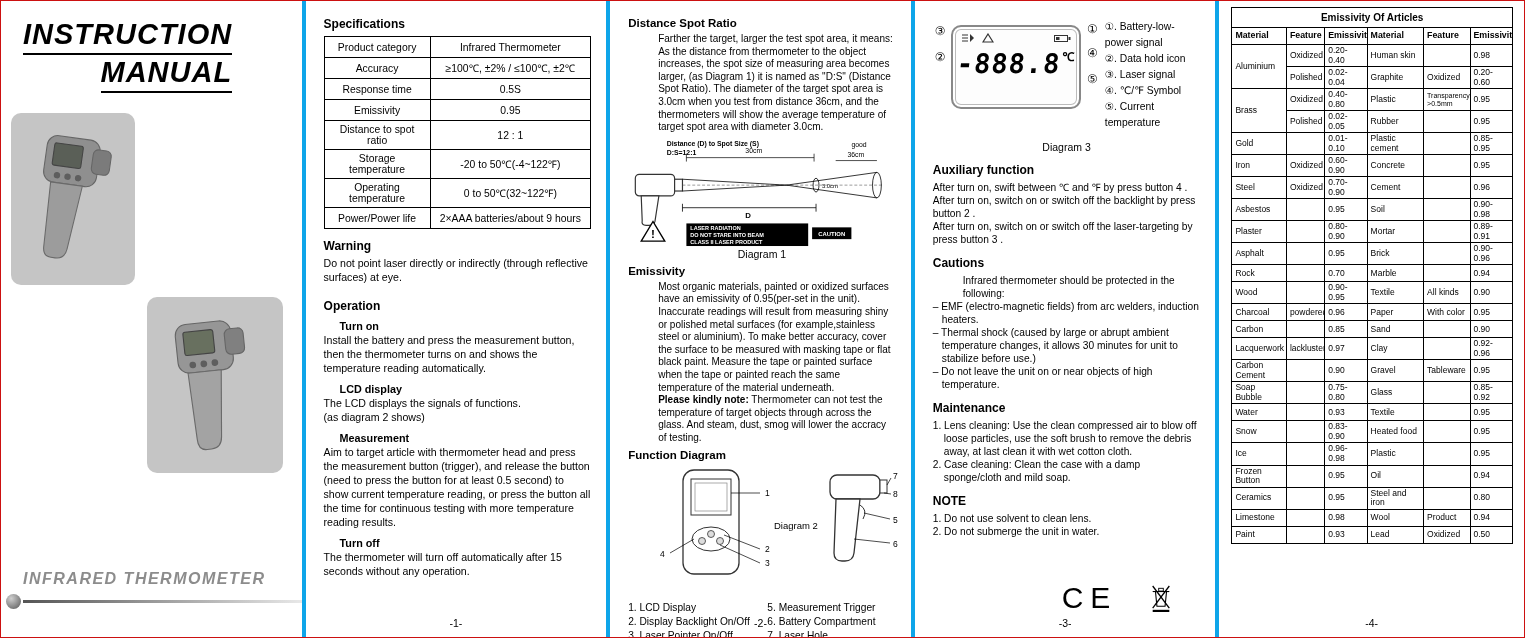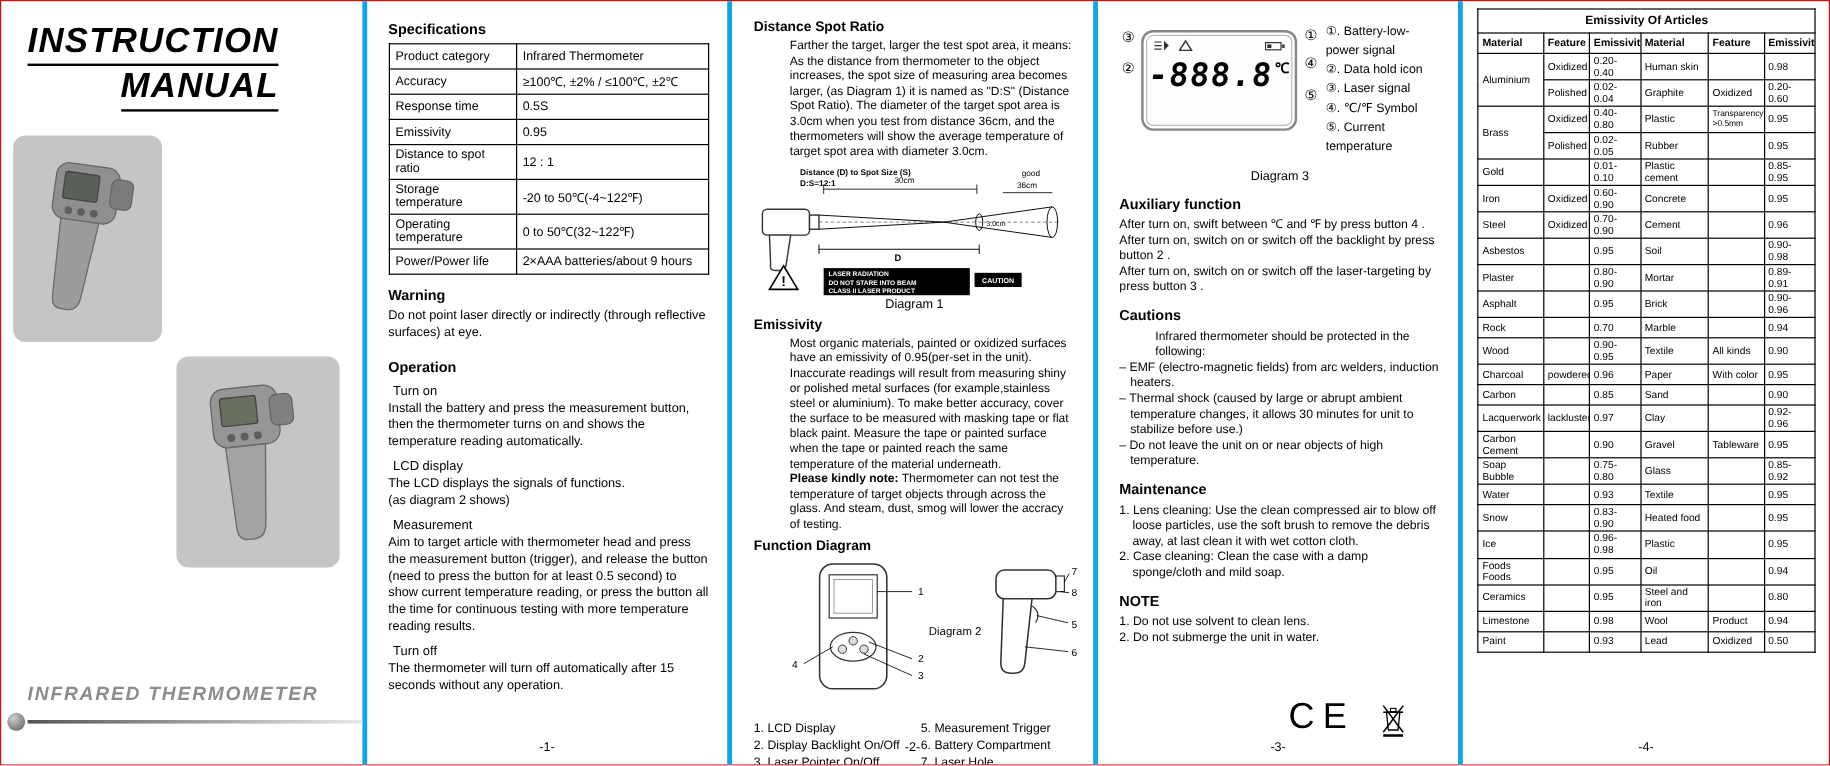--- a/index.html
+++ b/index.html
@@ -3,40 +3,40 @@
 <meta charset="utf-8">
 <style>
   * { margin:0; padding:0; box-sizing:border-box; }
   body { background:#e9e9e9; font-family:"Liberation Sans", sans-serif; color:#000; }
   .sheet { position:relative; width:1525px; height:638px; background:#fff; border:1px solid #cc1111; display:flex; margin:0 auto; }
   .panel { position:relative; width:305px; height:100%; border-right:4px solid #0ea5e9; overflow:hidden; padding:14px 15px 6px 18px; }
   .panel:last-child { border-right:none; }
 
   h2.sec { font-size:12px; font-weight:bold; margin:10px 0 4px; }
   h2.sec.first { margin-top:2px; }
-  h3.sub { font-size:10.8px; font-weight:normal; margin:7px 4px 2px; }
+  h3.sub { font-size:10.8px; font-weight:bold; margin:7px 16px 2px; }
   p.body { font-size:10.6px; line-height:1.32; }
   p.small, .small { font-size:10px; line-height:1.26;margin-left:30px; }
   .pagenum { position:absolute; bottom:8px; left:0; width:100%; text-align:center; font-size:10.5px; }
 
   
   .cover { padding:0; }
   .manual-title { position:absolute; top:16px; left:22px; font-size:29px; font-weight:bold; font-style:italic; letter-spacing:1px; line-height:1.2;text-align:right; }
   .manual-title .title-line { display:inline-block; border-bottom:2px solid #000; padding-bottom:1px; }
   .tile { position:absolute; background:#c5c5c5; border-radius:10px; display:flex; align-items:center; justify-content:center; }
   .tile1 { left:10px; top:112px; width:124px; height:172px; }
   .tile2 { left:146px; top:296px; width:136px; height:176px; }
   .cover-footer { position:absolute; left:0; right:0; bottom:28px; }
   .cover-footer-label { font-size:16px; font-weight:bold; font-style:italic; letter-spacing:1.5px; color:#8c8c8c; padding-left:22px; margin-bottom:6px; }
   .cover-footer-line { display:flex; align-items:center; }
   .ball { width:15px; height:15px; border-radius:50%; background:radial-gradient(circle at 35% 30%, #cfcfcf, #555); margin-left:5px; flex:0 0 auto; }
   .grad-line { height:3px; flex:1; background:linear-gradient(to right,#555,#e8e8e8); margin-left:2px; }
 
   
-  table.spec-table { border-collapse:collapse; width:100%; margin-top:5px; }
+  table.spec-table { border-collapse:collapse; width:100%; margin-top:5px;text-align:center; }
   table.spec-table td { border:1px solid #000; font-size:10.4px; padding:3px 5px; height:21px; vertical-align:middle; }
   table.spec-table td:first-child { width:106px; }
 
   
   svg text { font-family:"Liberation Sans", sans-serif; fill:#000; }
   .diag { display:block; margin:3px auto 0; }
   .caption { text-align:center; font-size:10.5px; margin:1px 0 2px; }
   .wtxt { fill:#fff; font-weight:bold; }
 
   .fn-list { display:flex; margin-top:4px; }
@@ -55,21 +55,21 @@
   .lcd-unit { font-size:12px; font-weight:bold; margin-left:2px; }
   .co { position:absolute; font-size:12px; line-height:1; }
   .co1 { right:-17px; top:-2px; } .co2 { left:-16px; top:26px; } .co3 { left:-16px; top:0px; }
   .co4 { right:-17px; top:22px; } .co5 { right:-17px; top:48px; }
   .legend .list-item { font-size:10.3px; line-height:16px; }
 
   .body-lines .list-item { font-size:10.2px; line-height:13px; }
   .hang-list .list-item { font-size:10.2px; line-height:13px; padding-left:9px; text-indent:-9px; }
   .num-list .list-item { font-size:10.2px; line-height:13px; padding-left:11px; text-indent:-11px; }
 
-  .ce-row { position:absolute; right:42px; bottom:22px; display:flex; align-items:flex-end; gap:20px; }
+  .ce-row { position:absolute; right:42px; bottom:22px; display:flex; align-items:center; gap:32px; }
   .ce-mark { font-size:30px; letter-spacing:7px; font-weight:normal; }
 
   
   .emis-panel { padding:6px 11px 6px 12px; }
   table.emis-table { border-collapse:collapse; width:100%; table-layout:fixed; }
   table.emis-table td { border:1px solid #000; font-size:8.5px; padding:1px 3px; height:17px; line-height:1.12; vertical-align:middle; overflow:hidden; }
   table.emis-table .tbl-title { text-align:center; font-weight:bold; font-size:10px; height:20px; }
   table.emis-table .th { font-weight:bold; font-size:8.8px; }
   table.emis-table .tiny { font-size:7px; line-height:1.05; }
 </style>
@@ -541,21 +541,21 @@
           </tr>
           <tr>
             <td>Ice</td>
             <td></td>
             <td>0.96-0.98</td>
             <td>Plastic</td>
             <td></td>
             <td>0.95</td>
           </tr>
           <tr>
-            <td>Foods  Foods</td>
+            <td>Frozen  Button</td>
             <td></td>
             <td>0.95</td>
             <td>Oil</td>
             <td></td>
             <td>0.94</td>
           </tr>
           <tr>
             <td>Ceramics</td>
             <td></td>
             <td>0.95</td>

